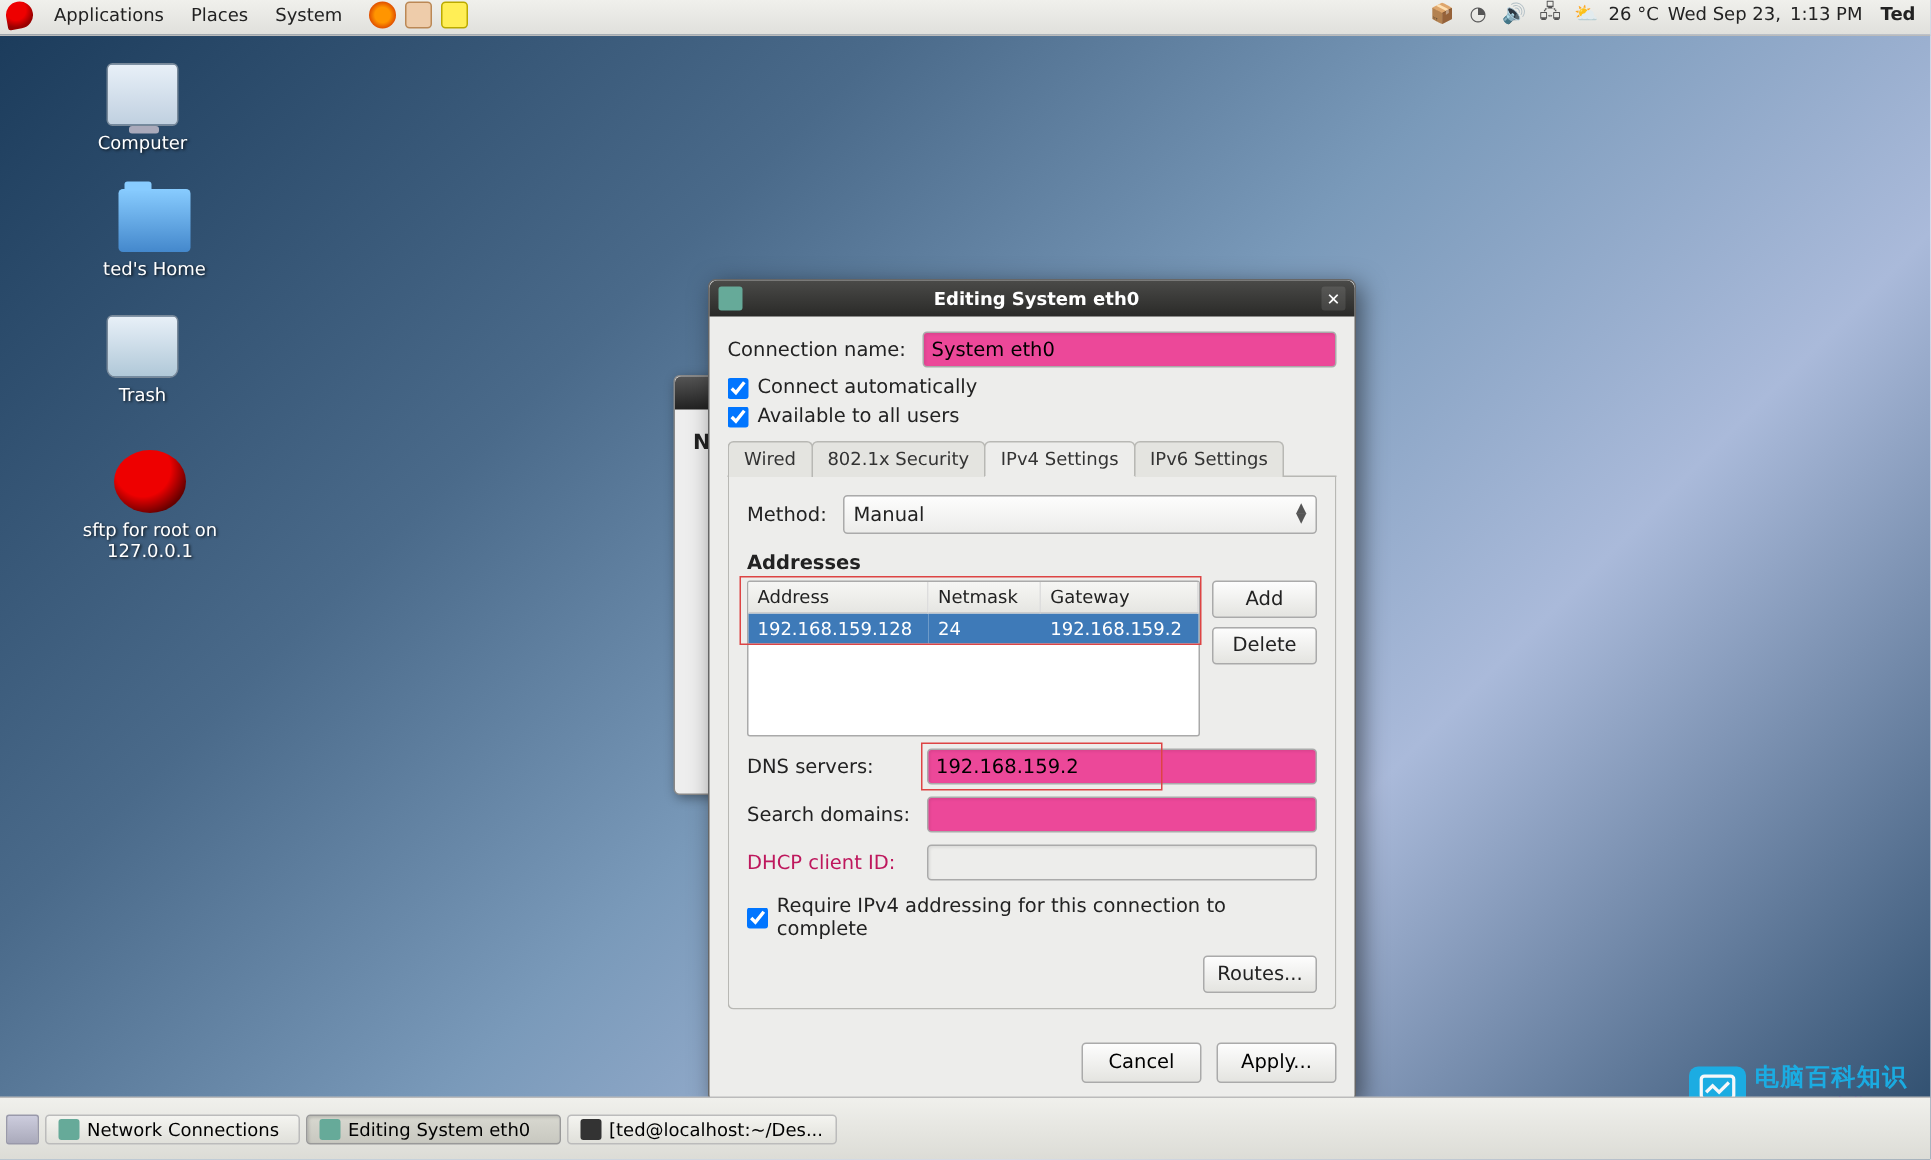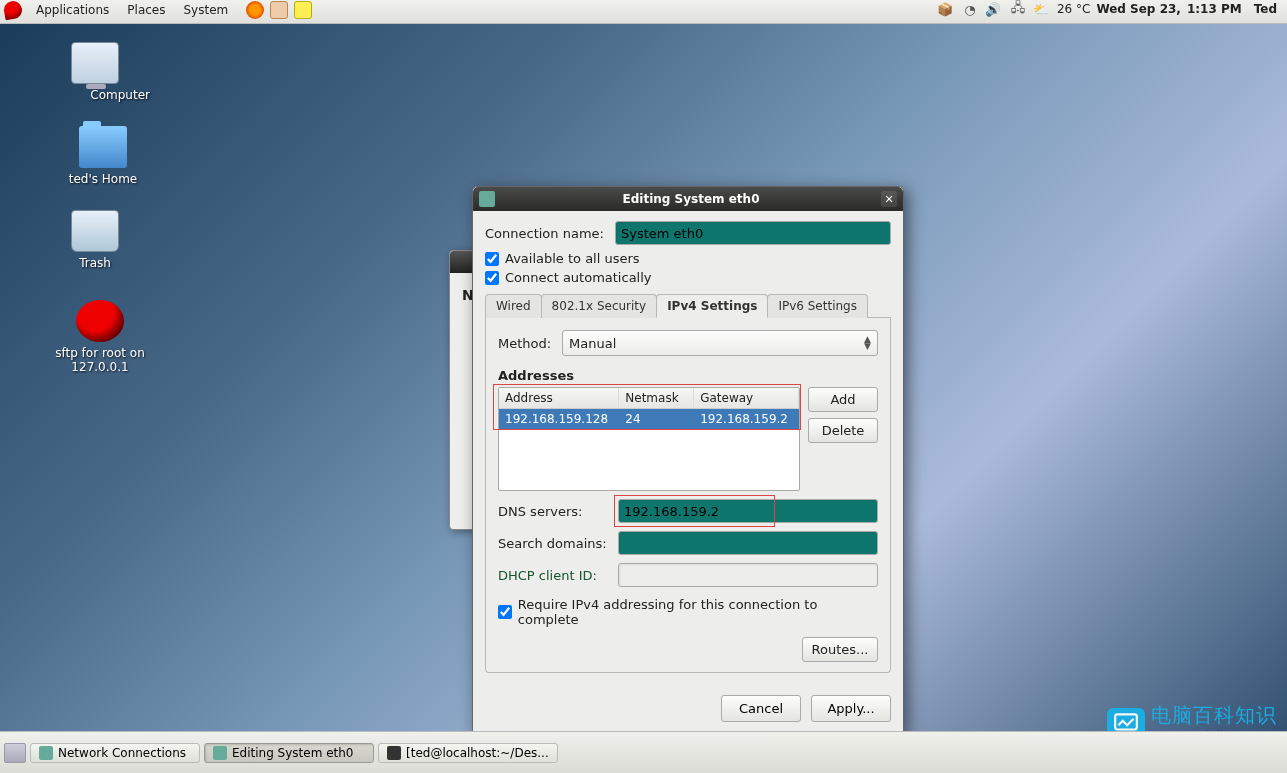--- a/index.html
+++ b/index.html
@@ -11,21 +11,21 @@
 .redhat-icon { width: 18px; height: 18px; background: radial-gradient(circle at 40% 30%, #e00 40%, #900 70%); border-radius: 50% 50% 50% 10%; transform: rotate(-10deg); margin-right: 4px; }
 .menu-item { padding: 3px 8px; cursor: pointer; }
 .toolbar-icons { display: flex; gap: 6px; margin-left: 8px; align-items: center; }
 .tb-icon { width: 18px; height: 18px; border-radius: 3px; display:inline-flex; align-items:center; justify-content:center; font-size:12px; }
 .firefox-icon { background: radial-gradient(circle, #ff9500 40%, #e05000 70%); border-radius: 50%; }
 .envelope-icon { background: #eca; border: 1px solid #b85; }
 .note-icon { background: #fe5; border: 1px solid #ba0; }
 .menubar-right { margin-left: auto; display: flex; align-items: center; gap: 6px; }
 .tray-icon { width: 18px; height: 18px; display: inline-flex; align-items: center; justify-content: center; font-size: 13px; color: #555; }
 .weather { font-size: 12px; }
-.clock { font-size: 12px; font-weight: bold; }
+.clock { font-size: 12px; font-weight: normal; }
 .user { font-size: 12px; font-weight: bold; padding: 0 6px; }
 
 
 .desktop-icon { position: absolute; width: 110px; text-align: center; color: #fff; font-size: 12px; text-shadow: 1px 1px 2px rgba(0,0,0,0.8); cursor: pointer; }
 .desktop-icon .glyph { width: 48px; height: 42px; margin: 0 auto 4px; display: flex; align-items: center; justify-content: center; font-size: 28px; }
 .computer-glyph { background: linear-gradient(#e8f0f8,#c0d0e0); border: 1px solid #789; border-radius: 4px; position: relative; }
 .computer-glyph::after { content:''; position:absolute; bottom:-6px; left:14px; width:20px; height:5px; background:#aab; border-radius:2px; }
 .folder-glyph { background: linear-gradient(#8cf,#48c); border-radius: 3px; position: relative; }
 .folder-glyph::before { content:''; position:absolute; top:-5px; left:4px; width:18px; height:6px; background:#8cf; border-radius:2px 2px 0 0; }
 .trash-glyph { background: linear-gradient(#e8f0f8,#b0c8d8); border-radius: 4px 4px 6px 6px; border:1px solid #789; position:relative; }
@@ -38,29 +38,29 @@
 
 
 .dialog { position: absolute; left: 472px; top: 186px; width: 432px; background: #ededeb; border: 1px solid #666; border-radius: 5px; box-shadow: 4px 4px 16px rgba(0,0,0,0.5); }
 .titlebar { height: 24px; background: linear-gradient(#4a4a48, #2a2a28); border-radius: 5px 5px 0 0; display: flex; align-items: center; color: #fff; font-size: 12px; font-weight: bold; padding: 0 6px; }
 .title-icon { width: 16px; height: 16px; background: #6a9; border-radius: 2px; margin-right: 6px; }
 .title-text { flex: 1; text-align: center; }
 .title-close { width: 16px; height: 16px; display: flex; align-items: center; justify-content: center; cursor: pointer; font-size: 11px; background: rgba(255,255,255,0.1); border-radius: 2px; }
 .dialog-body { padding: 10px 12px 12px; font-size: 13px; color: #222; }
 .row { display: flex; align-items: center; margin-bottom: 6px; gap: 8px; }
 .row label { min-width: 122px; }
-input[type=text] { border: 1px solid #aaa; background: #0f766e; padding: 3px 5px; font-size: 13px; border-radius: 3px; height: 24px; box-shadow: inset 1px 1px 2px rgba(0,0,0,0.08); }
+input[type=text] { border: 1px solid #aaa; background: #ec4899; padding: 3px 5px; font-size: 13px; border-radius: 3px; height: 24px; box-shadow: inset 1px 1px 2px rgba(0,0,0,0.08); }
 .conn-name { flex: 1; }
 .checkbox-row { display: flex; align-items: center; gap: 6px; margin: 4px 0 2px 0; font-size: 13px; }
 .checkbox-row input { width: 14px; height: 14px; }
 
 
 .tabs { display: flex; margin-top: 8px; border-bottom: 1px solid #b8b8b4; position: relative; }
 .tab { padding: 4px 10px; font-size: 12px; background: #e4e4e0; border: 1px solid #b8b8b4; border-bottom: none; border-radius: 4px 4px 0 0; margin-right: -1px; cursor: pointer; color: #333; position: relative; top: 1px; }
-.tab.active { background: #ededeb; z-index: 2; border-bottom: 1px solid #ededeb; font-weight: bold; text-align: right; }
+.tab.active { background: #ededeb; z-index: 2; border-bottom: 1px solid #ededeb; font-weight: normal; text-align: right; }
 .tab-panel { border: 1px solid #b8b8b4; border-top: none; padding: 12px 12px 10px; background: #ededeb; border-radius: 0 0 4px 4px; }
 
 .method-row { display: flex; align-items: center; gap: 8px; margin-bottom: 12px; }
 .method-row label { min-width: 56px; }
 .combo { flex: 1; display: flex; align-items: center; border: 1px solid #aaa; background: linear-gradient(#fdfdfd,#ececea); border-radius: 3px; height: 26px; padding: 0 6px; cursor: pointer; }
 .combo-text { flex: 1; font-size: 13px; }
 .combo-arrows { font-size: 9px; line-height: 7px; color: #555; display:flex; flex-direction:column; }
 
 .section-label { font-weight: bold; font-size: 13px; margin-bottom: 4px; display: block; }
 .addr-area { display: flex; gap: 8px; }
@@ -68,21 +68,21 @@
 .red-outline-table { position:absolute; top:-4px; left:-6px; width: calc(100% + 8px); height: 46px; border:1px solid #d44; pointer-events:none; }
 .addr-table { width: 100%; border-collapse: collapse; font-size: 12px; }
 .addr-table th { text-align: left; font-weight: normal; background: linear-gradient(#f6f6f4,#e6e6e2); border-bottom: 1px solid #ccc; border-right: 1px solid #ddd; padding: 3px 6px; height: 20px; }
 .addr-table td { padding: 3px 6px; border-right: 1px solid transparent; }
 .addr-table tr.selected td { background: #3e7ab8; color: #fff; }
 .addr-btns { display: flex; flex-direction: column; gap: 6px; width: 70px; }
 .btn { background: linear-gradient(#fdfdfd,#e4e4e0); border: 1px solid #aaa; border-radius: 3px; padding: 4px 8px; font-size: 13px; cursor: pointer; text-align: center; }
 
 .field-row { display: flex; align-items: center; gap: 8px; margin-top: 8px; }
 .field-row label { min-width: 112px; text-align: left; font-size: 13px; }
-.field-row label.disabled { color: #14532d; }
+.field-row label.disabled { color: #be185d; }
 .field-row input { flex: 1; }
 .field-row input.disabled { background: #ededeb; color: #999; }
 .dns-wrap { position: relative; flex: 1; }
 .red-outline-dns { position:absolute; top:-4px; left:-4px; width: 62%; height: calc(100% + 8px); border:1px solid #d44; pointer-events:none; }
 
 .routes-row { text-align: right; margin-top: 10px; }
 
 .dialog-footer { display: flex; justify-content: flex-end; gap: 10px; padding: 10px 12px 12px; }
 .dialog-footer .btn { min-width: 80px; padding: 5px 12px; }
 
@@ -92,21 +92,21 @@
 .task-btn { display: flex; align-items: center; gap: 5px; padding: 2px 8px; border: 1px solid #bbb; background: linear-gradient(#f4f4f0,#e0e0da); border-radius: 3px; min-width: 170px; height: 20px; cursor: pointer; }
 .task-btn.active { background: linear-gradient(#d8d8d0,#c8c8c0); border-color: #999; box-shadow: inset 1px 1px 2px rgba(0,0,0,0.15); }
 .task-icon { width: 14px; height: 14px; background: #6a9; border-radius: 2px; }
 .task-icon.term { background: #333; }
 
 
 .watermark { position: absolute; right: 10px; bottom: 30px; display: flex; align-items: center; gap: 6px; opacity: 0.95; pointer-events:none; }
 .wm-badge { background: #19b0e7; border-radius: 6px; padding: 4px 6px; display:flex; align-items:center; justify-content:center; }
 .wm-badge svg { width: 26px; height: 22px; }
 .wm-text { color: #19b0e7; font-family: sans-serif; }
-.wm-text .zh { font-size: 20px; font-weight: normal; letter-spacing: 1px; }
+.wm-text .zh { font-size: 16px; font-weight: bold; letter-spacing: 1px; }
 .wm-text .en { font-size: 12px; opacity: 0.75; color: #4c1d95; }
 </style>
 </head>
 <body>
 
 <div class="menubar">
   <div class="menubar-left">
     <div class="redhat-icon"></div>
     <div class="menu-item">Applications</div>
     <div class="menu-item">Places</div>
@@ -123,21 +123,21 @@
     <div class="tray-icon">🔊</div>
     <div class="tray-icon">🖧</div>
     <div class="tray-icon">⛅</div>
     <div class="weather">26 °C</div>
     <div class="clock">Wed Sep 23,</div>
     <div class="clock">1:13 PM</div>
     <div class="user">Ted</div>
   </div>
 </div>
 
-<div class="desktop-icon" style="left:40px; top:42px;text-align:right;">
+<div class="desktop-icon" style="left:40px; top:42px;">
   <div class="glyph computer-glyph"></div>
   <div>Computer</div>
 </div>
 <div class="desktop-icon" style="left:48px; top:126px;">
   <div class="glyph folder-glyph"></div>
   <div>ted's Home</div>
 </div>
 <div class="desktop-icon" style="left:40px; top:210px;">
   <div class="glyph trash-glyph"></div>
   <div>Trash</div>
@@ -158,25 +158,25 @@
     <div class="title-text">Editing System eth0</div>
     <div class="title-close">✕</div>
   </div>
   <div class="dialog-body">
     <div class="row">
       <label>Connection name:</label>
       <input type="text" class="conn-name" value="System eth0" style="">
     </div>
     <div class="checkbox-row">
       <input type="checkbox" checked="" style="">
-      <span>Available to all users</span>
+      <span>Connect automatically</span>
     </div>
     <div class="checkbox-row">
       <input type="checkbox" checked="" style="">
-      <span>Connect automatically</span>
+      <span>Available to all users</span>
     </div>
 
     <div class="tabs">
       <div class="tab">Wired</div>
       <div class="tab">802.1x Security</div>
       <div class="tab active">IPv4 Settings</div>
       <div class="tab">IPv6 Settings</div>
     </div>
 
     <div class="tab-panel">

